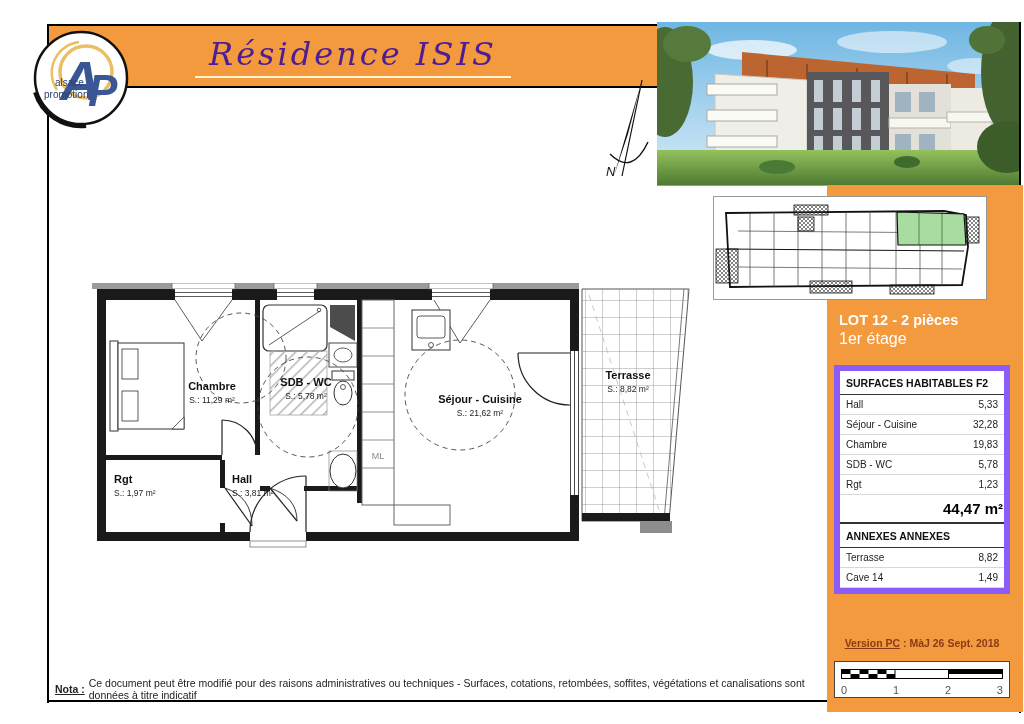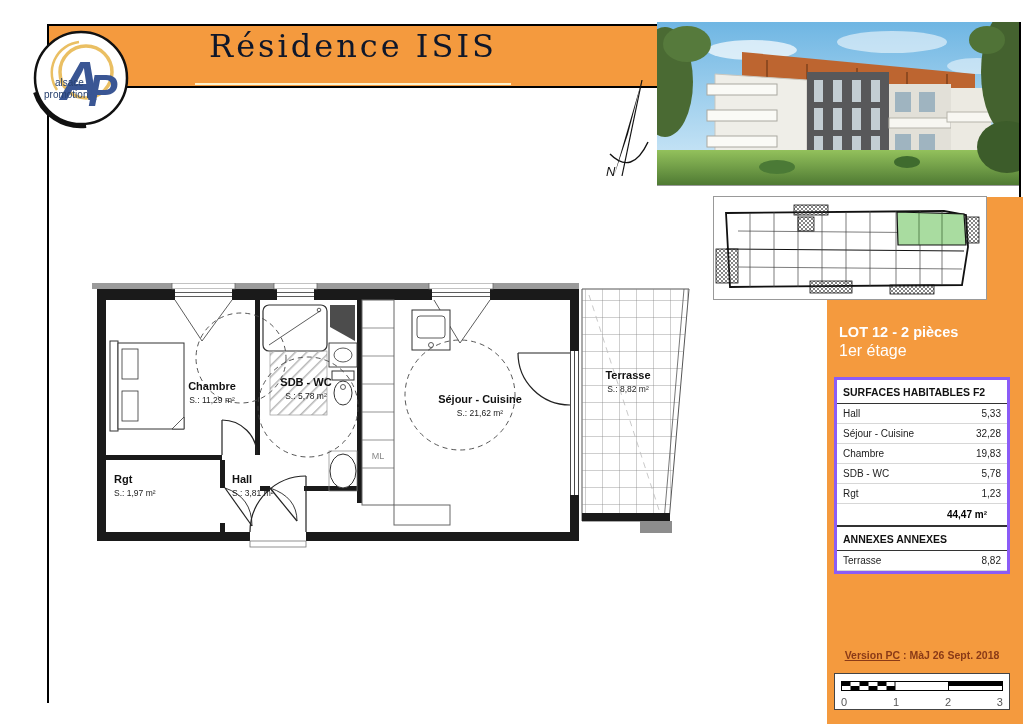--- a/index.html
+++ b/index.html
@@ -3,35 +3,35 @@
 <meta charset="utf-8">
 <style>
   html,body{margin:0;padding:0;background:#e9e9e9;}
   .page{position:relative;width:1024px;height:724px;background:#fff;outline:1px solid #bbb;
         font-family:"Liberation Sans",sans-serif;overflow:hidden;}
   .vline-left{position:absolute;left:47px;top:24px;width:2px;height:679px;background:#000;}
   .vline-right{position:absolute;left:1019px;top:22px;width:2px;height:691px;background:#000;}
   .banner{position:absolute;left:49px;top:24px;width:608px;height:64px;background:#F49A3E;
           border-top:2px solid #000;border-bottom:2px solid #000;
           display:flex;align-items:center;justify-content:center;box-sizing:border-box;}
-  .title{font-family:"DejaVu Serif",serif;font-size:32px;color:#0f172a;
-         border-bottom:2px solid #FCF3CF;padding:0 14px 18px;letter-spacing:3px;}
+  .title{font-family:"DejaVu Serif",serif;font-style:italic;font-size:32px;color:#4c1d95;
+         border-bottom:2px solid #FCF3CF;padding:0 14px 3px;letter-spacing:3px;}
   .logo{position:absolute;left:26px;top:26px;width:108px;height:112px;}
   .photo{position:absolute;left:657px;top:22px;width:362px;height:163px;border-bottom:1px solid #999;}
   .north{position:absolute;left:598px;top:76px;}
-  .sidebar{position:absolute;left:827px;top:197px;width:196px;height:527px;background:#F49A3E;}
+  .sidebar{position:absolute;left:827px;top:185px;width:196px;height:527px;background:#F49A3E;}
   .lot{position:absolute;left:12px;top:126px;color:#fff;line-height:1.25;}
   .lot .t{font-size:14.5px;font-weight:bold;}
   .lot .f{font-size:16px;}
-  .panel{position:absolute;left:7px;top:180px;width:176px;background:#fff;border:3px solid #8b5cf6;
+  .panel{position:absolute;left:7px;top:180px;width:176px;background:#fff;border:6px solid #8b5cf6;
          font-size:10px;color:#222;box-sizing:border-box;}
   .tbl-h{font-weight:bold;font-size:10.5px;color:#111;padding:6px 6px 5px;border-bottom:1px solid #333;}
   .tbl-h.mid{border-top:1px solid #333;}
   .tbl-r{display:flex;justify-content:space-between;padding:4px 6px;border-bottom:1px solid #d7d7d7;}
-  .tbl-total{font-weight:bold;font-size:10px;color:#000;text-align:right;padding:5px 20px;border-bottom:1px solid #333;}
+  .tbl-total{font-weight:bold;font-size:15px;color:#000;text-align:right;padding:5px 1px;border-bottom:1px solid #333;}
   .version{position:absolute;left:7px;top:452px;width:176px;}
   .vt{font-size:10.5px;font-weight:bold;color:#8a3a17;text-align:center;margin-bottom:12px;white-space:nowrap;}
   .vt .u{text-decoration:underline;}
   .scalebox{background:#fff;border:1px solid #444;padding:3px 6px 1px;}
   .nums{display:flex;justify-content:space-between;font-size:11px;color:#555;margin-top:1px;}
   .siteplan{position:absolute;left:713px;top:196px;width:272px;height:102px;background:#fff;border:1px solid #999;}
   .plan{position:absolute;left:92px;top:283px;}
   .nota{position:absolute;left:49px;top:678px;width:778px;height:24px;border-bottom:2px solid #000;
         font-size:10.5px;color:#222;display:flex;align-items:center;gap:4px;padding-left:6px;box-sizing:border-box;}
   .nota b{text-decoration:underline;white-space:nowrap;}
@@ -162,20 +162,24 @@
       <div class="tbl-r">
         <span>Rgt</span>
         <span>1,23</span>
       </div>
       <div class="tbl-total">44,47 m²</div>
       <div class="tbl-h mid">ANNEXES ANNEXES</div>
       <div class="tbl-r">
         <span>Terrasse</span>
         <span>8,82</span>
       </div>
+      <div class="tbl-r">
+        <span>Cave 14</span>
+        <span>1,49</span>
+      </div>
     </div>
 
     <div class="version">
       <div class="vt">
         <span class="u">Version PC</span><span> : MàJ 26 Sept. 2018</span>
       </div>
       <div class="scalebox">
         <svg width="162" height="10" viewBox="0 0 162 10">
           <rect x="0.5" y="0.5" width="161" height="9" fill="#fff" stroke="#000"></rect>
           <g fill="#000">
@@ -376,14 +380,18 @@
       <text class="room-area" x="388" y="133" text-anchor="middle">S.: 21,62 m²</text>
       <text class="room-name" x="536" y="96" text-anchor="middle">Terrasse</text>
       <text class="room-area" x="536" y="109" text-anchor="middle">S.: 8,82 m²</text>
       <text class="room-name" x="22" y="200">Rgt</text>
       <text class="room-area" x="22" y="213">S.: 1,97 m²</text>
       <text class="room-name" x="140" y="200">Hall</text>
       <text class="room-area" x="140" y="213">S.: 3,81 m²</text>
     </g>
   </svg>
 
+  <div class="nota">
+    <b>Nota :</b>
+    <span>Ce document peut être modifié pour des raisons administratives ou techniques - Surfaces, cotations, retombées, soffites, végétations et canalisations sont données à titre indicatif</span>
+  </div>
 
 </div>
 
 </body></html>

